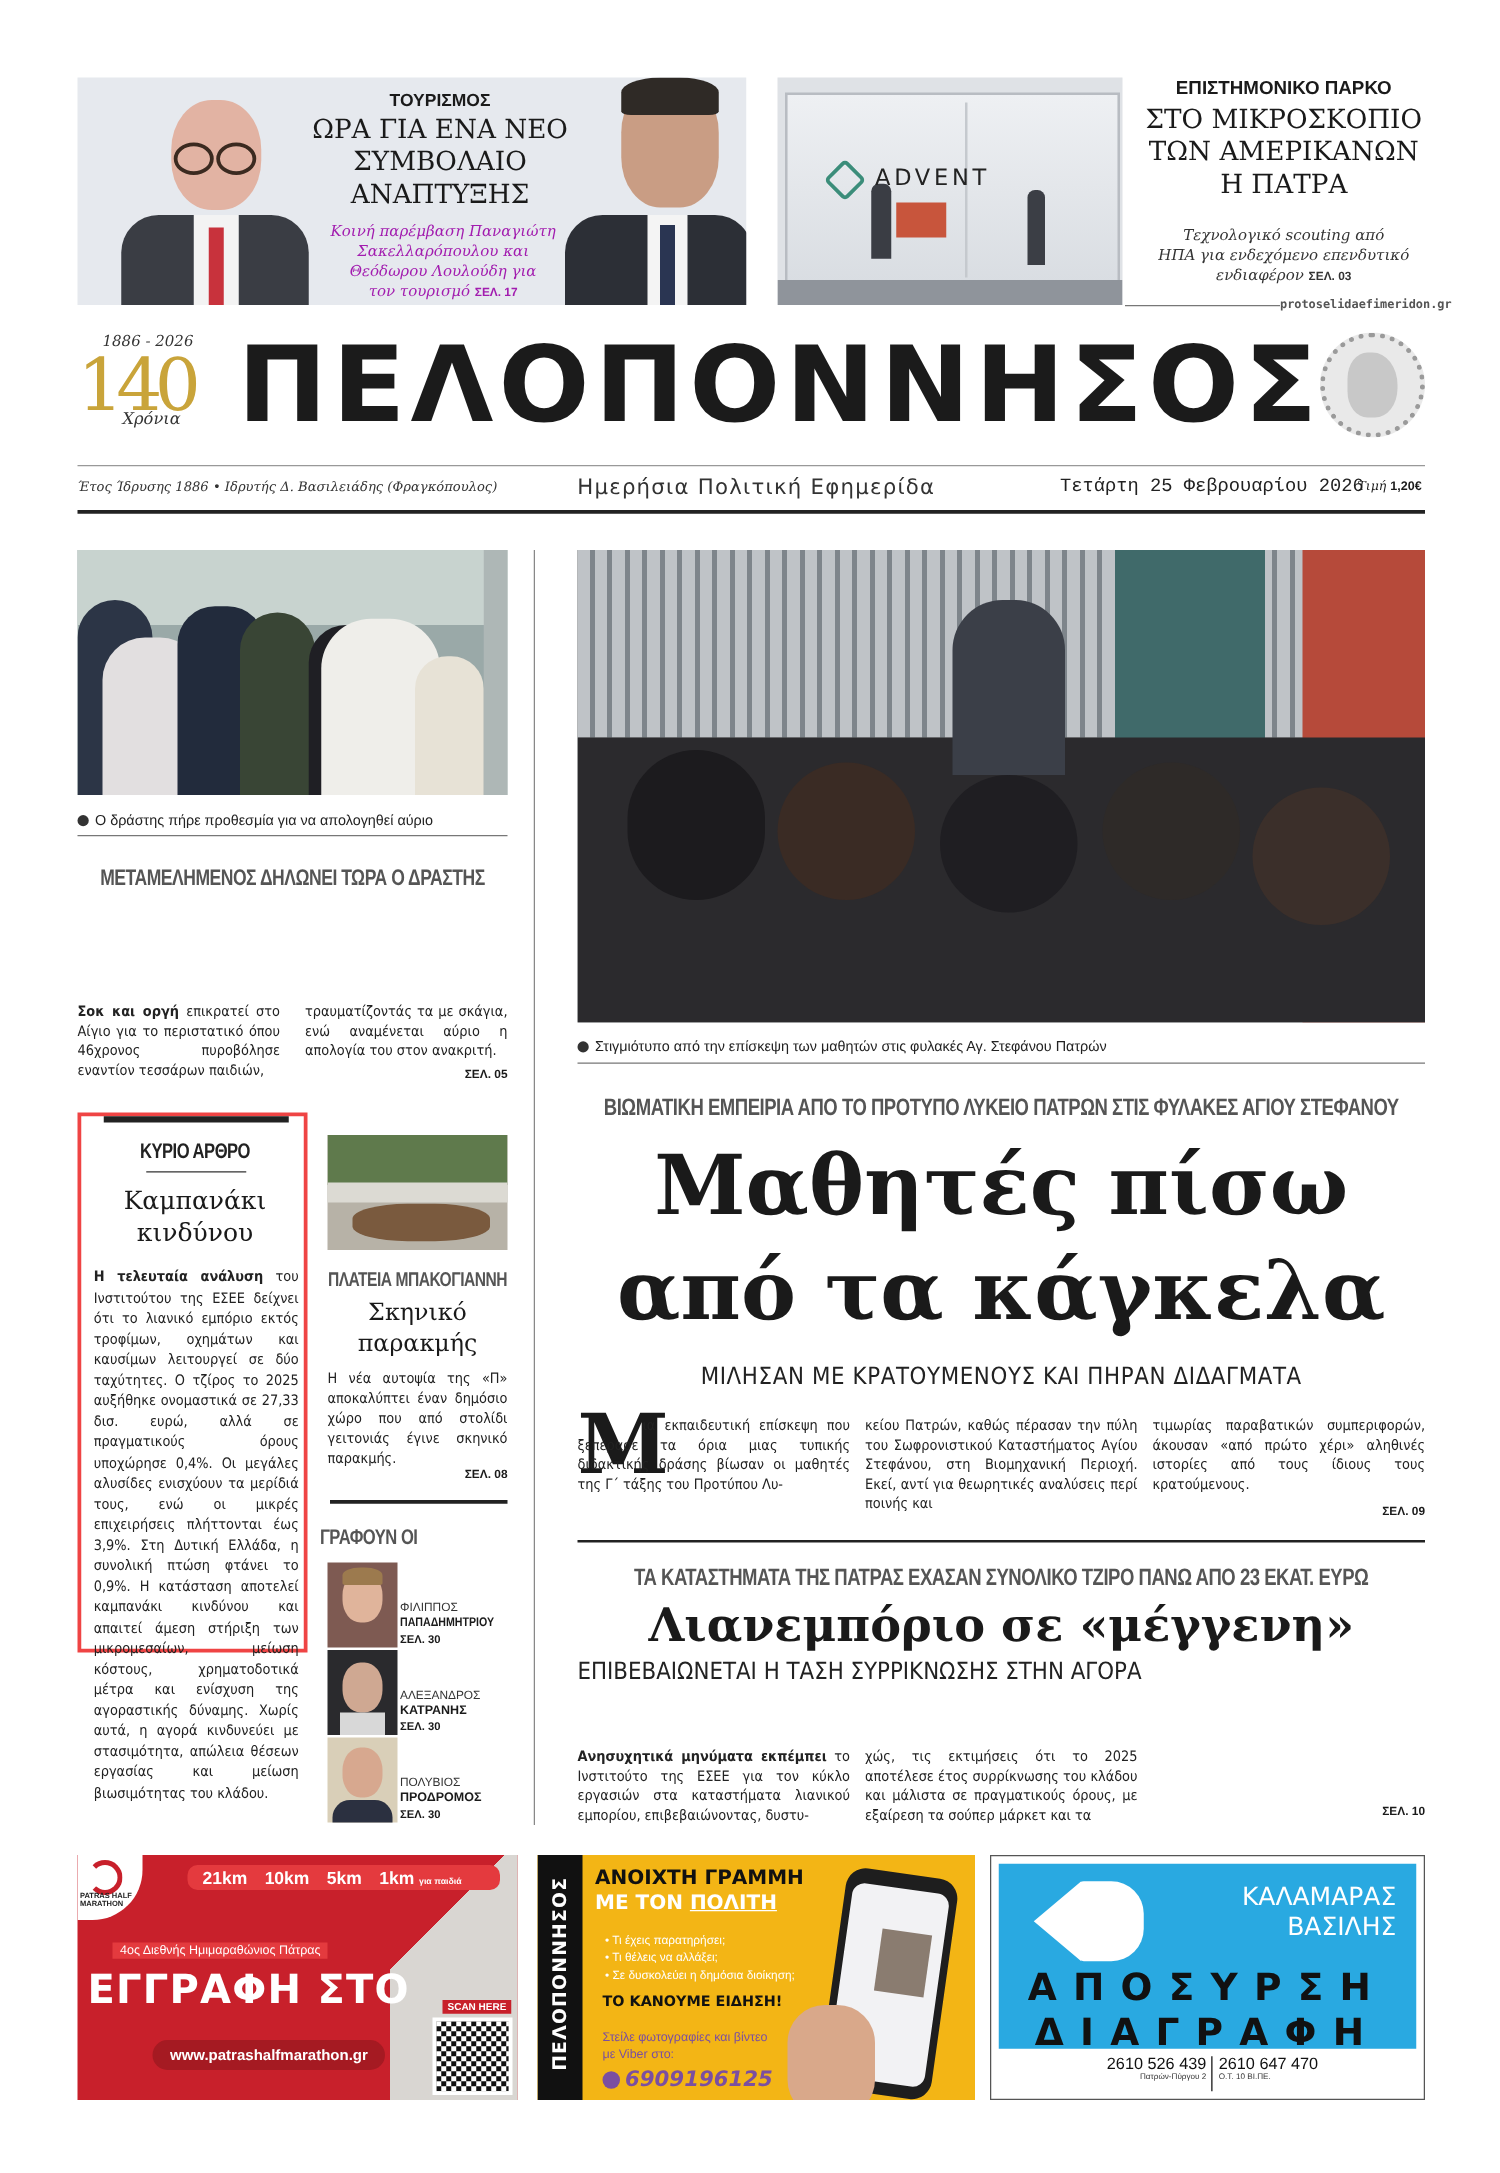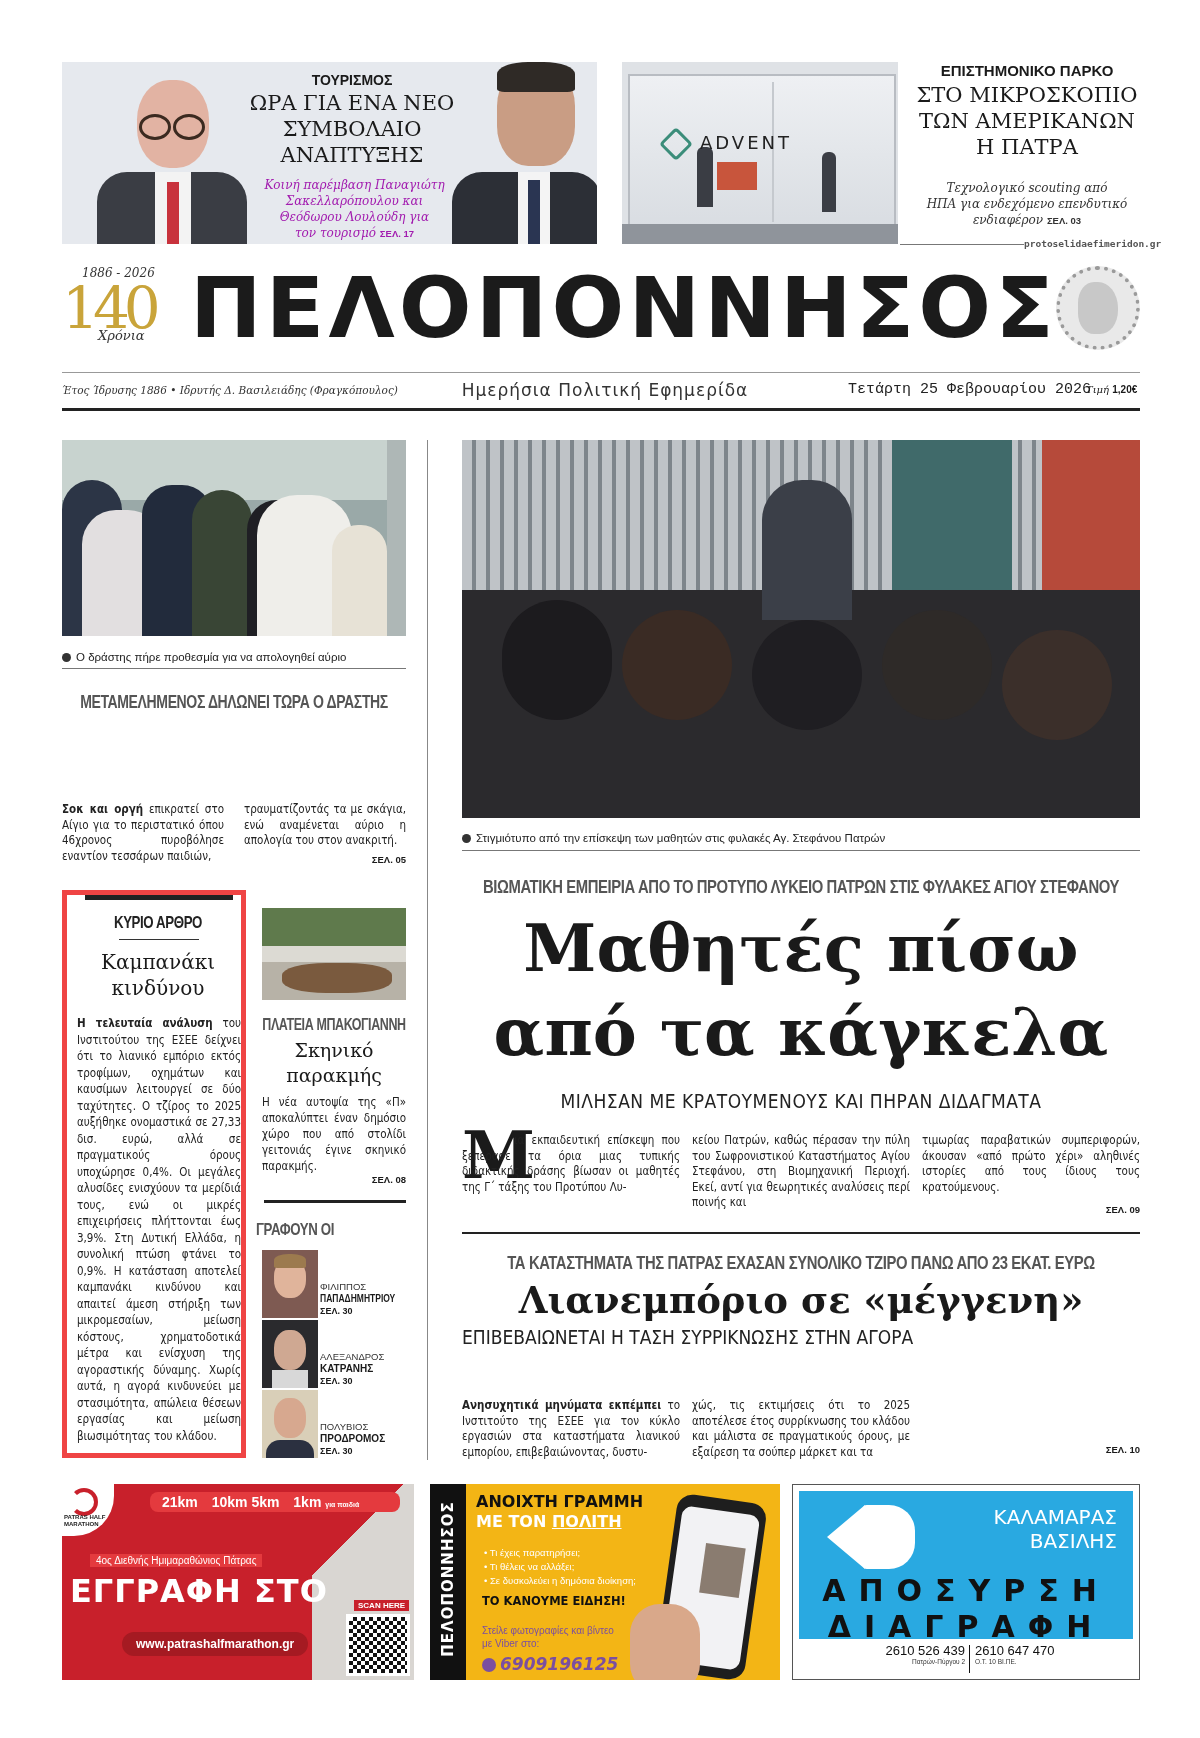--- a/index.html
+++ b/index.html
@@ -115,21 +115,21 @@
   <div class="abs kicker" style="left:-40px;top:2px;width:424px;font-size:18px;">ΜΕΤΑΜΕΛΗΜΕΝΟΣ ΔΗΛΩΝΕΙ ΤΩΡΑ Ο ΔΡΑΣΤΗΣ</div>
   <div class="abs body-text" style="left:0;top:112px;width:162px;text-align:justify;">
     <b>Σοκ και οργή</b> <span>επικρατεί στο Αίγιο για το περιστατικό όπου 46χρονος πυροβόλησε εναντίον τεσσάρων παιδιών,</span>
   </div>
   <div class="abs body-text" style="left:182px;top:112px;width:162px;text-align:justify;">
     <span>τραυματίζοντάς τα με σκάγια, ενώ αναμένεται αύριο η απολογία του στον ανακριτή.</span>
   </div>
   <div class="abs sel" style="right:0;top:164px;">ΣΕΛ. 05</div>
 </div>
 
-<div class="abs" style="left:62px;top:890px;width:184px;height:568px;border:5px solid #ef4444;box-sizing:border-box;">
+<div class="abs" style="left:62px;top:890px;width:184px;height:432px;border:3px solid #ef4444;box-sizing:border-box;">
   <div class="abs rule" style="left:18px;top:0;width:148px;height:5px;"></div>
   <div class="abs kicker" style="left:0;top:18px;width:182px;font-size:17px;color:#222;">ΚΥΡΙΟ ΑΡΘΡΟ</div>
   <div class="abs" style="left:52px;top:44px;width:80px;height:1px;background:#333;"></div>
   <div class="abs serif" style="left:0;top:54px;width:182px;text-align:center;font-size:20px;line-height:26px;">
     <div>Καμπανάκι</div>
     <div>κινδύνου</div>
   </div>
   <div class="abs body-text" style="left:10px;top:120px;width:164px;text-align:justify;font-size:11.5px;line-height:16.5px;">
     <b>Η τελευταία ανάλυση</b> <span>του Ινστιτούτου της ΕΣΕΕ δείχνει ότι το λιανικό εμπόριο εκτός τροφίμων, οχημάτων και καυσίμων λειτουργεί σε δύο ταχύτητες. Ο τζίρος το 2025 αυξήθηκε ονομαστικά σε 27,33 δισ. ευρώ, αλλά σε πραγματικούς όρους υποχώρησε 0,4%. Οι μεγάλες αλυσίδες ενισχύουν τα μερίδιά τους, ενώ οι μικρές επιχειρήσεις πλήττονται έως 3,9%. Στη Δυτική Ελλάδα, η συνολική πτώση φτάνει το 0,9%. Η κατάσταση αποτελεί καμπανάκι κινδύνου και απαιτεί άμεση στήριξη των μικρομεσαίων, μείωση κόστους, χρηματοδοτικά μέτρα και ενίσχυση της αγοραστικής δύναμης. Χωρίς αυτά, η αγορά κινδυνεύει με στασιμότητα, απώλεια θέσεων εργασίας και μείωση βιωσιμότητας του κλάδου.</span>
   </div>
@@ -239,21 +239,21 @@
 
 <div class="abs" style="left:62px;top:1484px;width:352px;height:196px;background:#c8202b;overflow:hidden;">
   <div class="abs" style="left:250px;top:0;width:110px;height:196px;background:linear-gradient(135deg,#c8202b 0 30%,#d9d6d2 30%);"></div>
   <div class="abs" style="left:0;top:0;width:52px;height:52px;background:#fff;border-radius:0 0 40px 0;">
     <div class="abs" style="left:8px;top:4px;width:20px;height:20px;border:4px solid #c8202b;border-radius:50%;border-left-color:transparent;"></div>
     <div class="abs" style="left:2px;top:30px;width:48px;font-family:'Liberation Sans',sans-serif;font-size:6px;font-weight:bold;line-height:7px;color:#222;">PATRAS HALF MARATHON</div>
   </div>
   <div class="abs" style="left:88px;top:8px;width:250px;height:20px;background:#e43a3e;border-radius:8px;font-family:'Liberation Sans',sans-serif;font-weight:bold;color:#fff;font-size:14px;line-height:20px;white-space:nowrap;">
     <span style="margin-left:12px;">21km</span>
     <span style="margin-left:10px;">10km</span>
-    <span style="">5km</span>
+    <span style="margin-left:10px;">5km</span>
     <span style="margin-left:10px;">1km</span>
     <span style="font-size:7px;">για παιδιά</span>
   </div>
   <div class="abs" style="left:28px;top:70px;background:#e43a3e;padding:1px 6px;font-family:'Liberation Sans',sans-serif;font-size:10px;color:#fff;">4ος Διεθνής Ημιμαραθώνιος Πάτρας</div>
   <div class="abs" style="left:8px;top:88px;font-family:'DejaVu Sans',sans-serif;font-weight:bold;font-size:32px;color:#fff;letter-spacing:1px;">ΕΓΓΡΑΦΗ ΣΤΟ</div>
   <div class="abs" style="left:60px;top:148px;background:#a51a22;border-radius:14px;padding:5px 14px;font-family:'Liberation Sans',sans-serif;font-weight:bold;font-size:12px;color:#fff;">www.patrashalfmarathon.gr</div>
   <div class="abs" style="left:292px;top:116px;background:#c8202b;padding:1px 4px;font-family:'Liberation Sans',sans-serif;font-size:8px;font-weight:bold;color:#fff;">SCAN HERE</div>
   <div class="abs" style="left:284px;top:130px;width:64px;height:62px;background:repeating-conic-gradient(#111 0 25%,#fff 0 50%) 0 0/8px 8px;border:3px solid #fff;box-sizing:border-box;"></div>
 </div>
 

